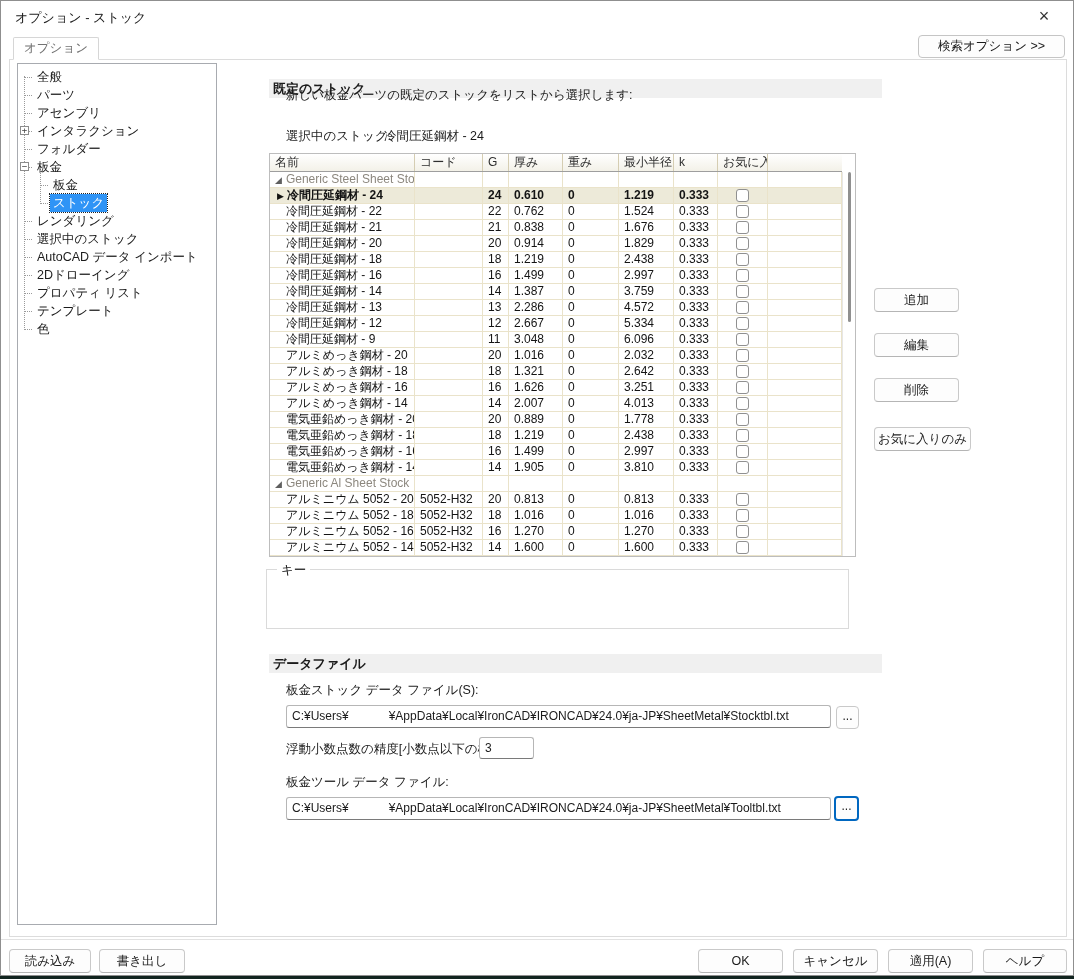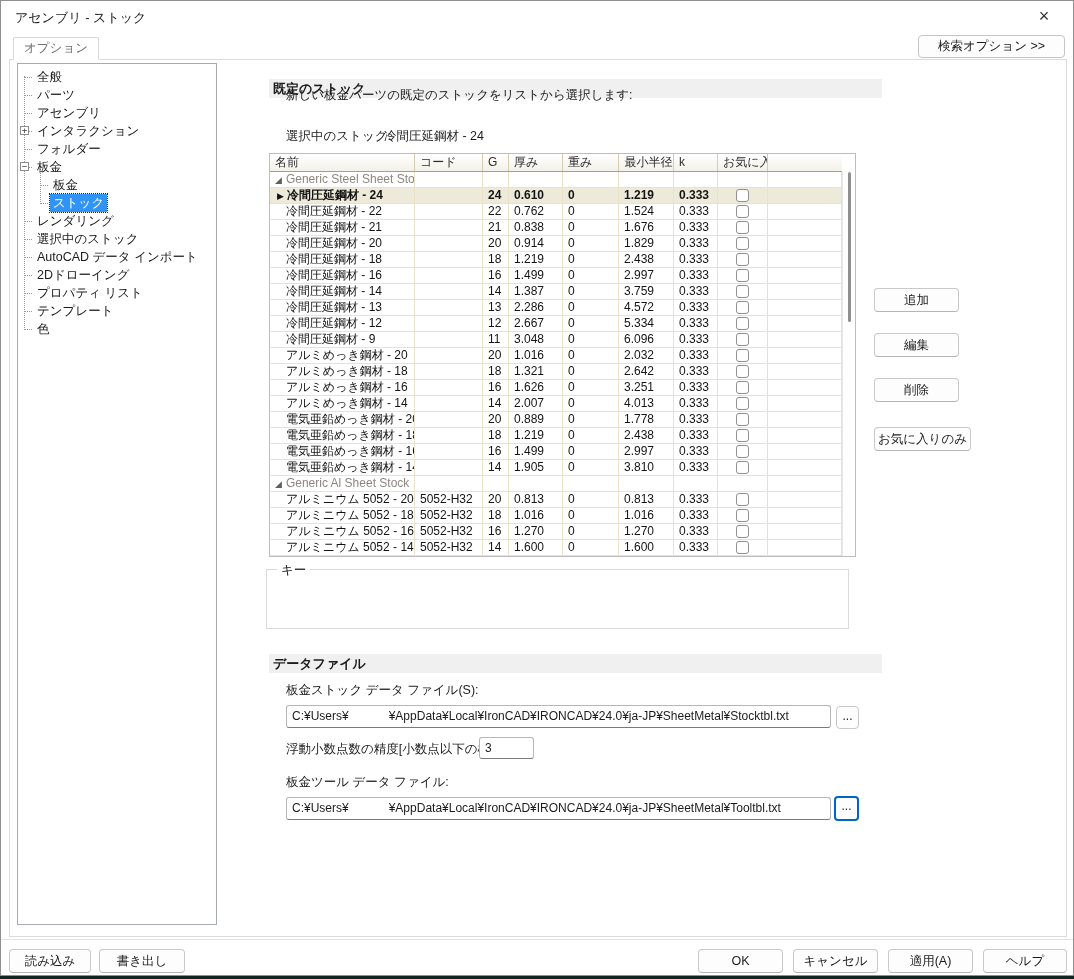--- a/index.html
+++ b/index.html
@@ -63,21 +63,21 @@
   .footer-line { position:absolute; left:0; top:938px; width:1074px; border-top:1px solid #e2e2e2; }
   .fbtn { position:absolute; top:948px; height:24px; background:#fdfdfd; border:1px solid #c9c9c9; border-bottom-color:#b5b5b5; border-radius:4px; font-size:12.5px; color:#1b1b1b; text-align:center; line-height:22px; z-index:2; }
   .bottom-strip { position:absolute; left:0; top:976px; width:1074px; height:3px; background:#11241f; }
 </style>
 </head>
 <body>
 
 <div class="dialog">
 
   <div class="titlebar">
-    <span class="title-text">アセンブリ - ストック</span>
+    <span class="title-text">オプション - ストック</span>
     <span class="close-btn">×</span>
   </div>
 
   <div class="search-opts-btn">検索オプション &gt;&gt;</div>
   <div class="tab">オプション</div>
   <div class="tab-page"></div>
 
   <div class="tree-box" id="tree">
       <div class="vline" style="left: 6px; top: 12px; height: 252px;"></div>
       <div class="vline" style="left: 22px; top: 102px; height: 36px;"></div>
@@ -120,21 +120,21 @@
   <div class="txt" style="left:285px; top:127px;">選択中のストック:</div>
   <div class="txt" style="left:383px; top:127px;">冷間圧延鋼材 - 24</div>
 
   <div class="stock-table" id="stocktable">
     <div class="tbl-header" id="thead">
         <div class="hcell" style="left: 0px; width: 145px;">名前</div>
         <div class="hcell" style="left: 145px; width: 68px;">コード</div>
         <div class="hcell" style="left: 213px; width: 26px;">G</div>
         <div class="hcell" style="left: 239px; width: 54px;">厚み</div>
         <div class="hcell" style="left: 293px; width: 56px;">重み</div>
-        <div class="hcell" style="left: 349px; width: 55px; text-align: center;">最小半径</div>
+        <div class="hcell" style="left: 349px; width: 55px;">最小半径</div>
         <div class="hcell" style="left: 404px; width: 44px;">k</div>
         <div class="hcell" style="left: 448px; width: 50px;">お気に入...</div>
       </div>
     <div class="tbl-body" id="tbody">
         <div class="trow group" style="top: 0px;">
           <div class="tcell" style="left: 0px; width: 145px;"><span class="tri-group">◢</span>Generic Steel Sheet Stock</div>
           <div class="tcell" style="left: 145px; width: 68px;"></div>
           <div class="tcell" style="left: 213px; width: 26px;"></div>
           <div class="tcell" style="left: 239px; width: 54px;"></div>
           <div class="tcell" style="left: 293px; width: 56px;"></div>
@@ -408,21 +408,21 @@
           <div class="tcell" style="left: 239px; width: 54px;">1.016</div>
           <div class="tcell" style="left: 293px; width: 56px;">0</div>
           <div class="tcell" style="left: 349px; width: 55px;">1.016</div>
           <div class="tcell" style="left: 404px; width: 44px;">0.333</div>
           <div class="tcell" style="left: 448px; width: 50px;">
             <span class="cb" style="left: 18px;"></span>
           </div>
           <div class="tcell" style="left: 498px; width: 74px;"></div>
         </div>
         <div class="trow" style="top: 352px;">
-          <div class="tcell" style="left: 0px; width: 145px; padding-left: 16px; text-align: center;">アルミニウム 5052 - 16</div>
+          <div class="tcell" style="left: 0px; width: 145px; padding-left: 16px;">アルミニウム 5052 - 16</div>
           <div class="tcell" style="left: 145px; width: 68px;">5052-H32</div>
           <div class="tcell" style="left: 213px; width: 26px;">16</div>
           <div class="tcell" style="left: 239px; width: 54px;">1.270</div>
           <div class="tcell" style="left: 293px; width: 56px;">0</div>
           <div class="tcell" style="left: 349px; width: 55px;">1.270</div>
           <div class="tcell" style="left: 404px; width: 44px;">0.333</div>
           <div class="tcell" style="left: 448px; width: 50px;">
             <span class="cb" style="left: 18px;"></span>
           </div>
           <div class="tcell" style="left: 498px; width: 74px;"></div>

